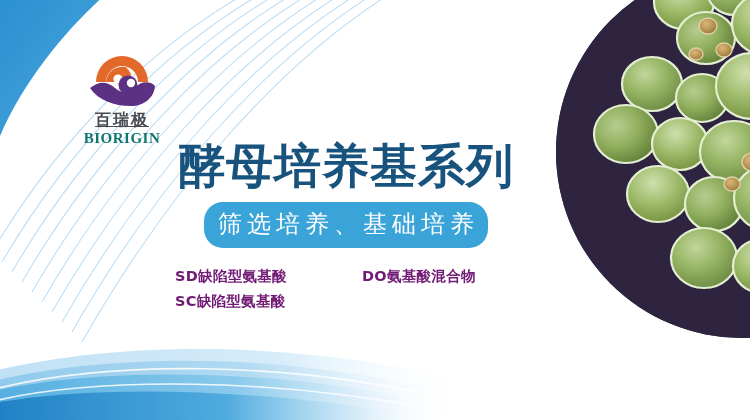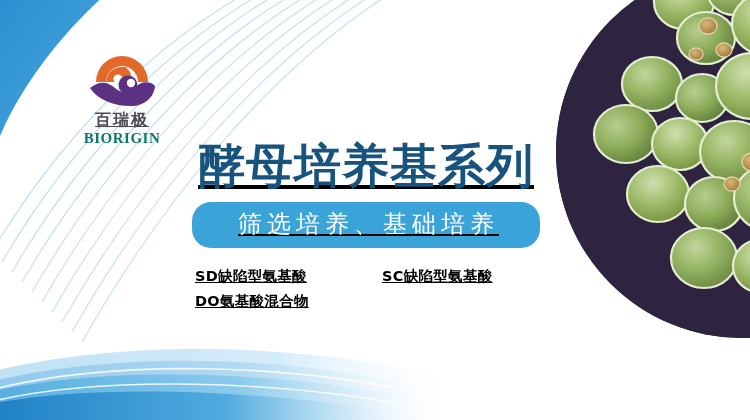--- a/index.html
+++ b/index.html
@@ -52,40 +52,39 @@
     letter-spacing: 0.5px;
     color: #0f766e;
     line-height: 1.2;
     font-weight: 700;
     font-family: Liberation Serif, serif;
   }
 
   
   #text-block {
     position: absolute;
-    left: 180px;
+    left: 160px;
     top: 140px;
     width: 372px;
     z-index: 12;
-    text-decoration: underline;
   }
   #main-title {
     font-size: 47px;
     font-weight: 700;
     color: #17537d;
     letter-spacing: 1px;
     line-height: 1.12;
     white-space: nowrap;
     font-family: "DejaVu Sans", sans-serif;
     text-align: center;
   }
   #subtitle-badge {
     display: block;
     margin: 9px auto 0 auto;
-    width: 348px;
+    width: 284px;
     box-sizing: border-box;
     background: #3aa3d8;
     color: #ffffff;
     border-radius: 19px;
     font-size: 24px;
     letter-spacing: 5px;
     text-indent: 5px;
     padding: 6px 0 8px 0;
     text-align: center;
     font-family: "DejaVu Sans", sans-serif;
@@ -95,21 +94,21 @@
     margin-top: 18px;
     display: grid;
     grid-template-columns: 175px 175px;
     grid-template-rows: auto auto;
     column-gap: 12px;
     row-gap: 4px;
     padding-left: 15px;
   }
   .product-item {
     font-size: 14.5px;
-    color: #000000;
+    color: #701a75;
     font-weight: 700;
     letter-spacing: 0.3px;
     line-height: 1.45;
     font-family: "DejaVu Sans", sans-serif;
     white-space: nowrap;
   }
   .product-item.mono {
     font-family: "DejaVu Sans Mono", monospace;
     letter-spacing: 1.5px;
     font-weight: 700;
@@ -308,18 +307,18 @@
     <div id="logo-cn">百瑞极</div>
     <div id="logo-en">BIORIGIN</div>
   </div>
 
   <div id="text-block">
     <div id="main-title">酵母培养基系列</div>
     <div id="subtitle-badge">筛选培养、基础培养</div>
 
     <div id="product-grid">
       <div class="product-item">SD缺陷型氨基酸</div>
+      <div class="product-item">DO氨基酸混合物</div>
       <div class="product-item">SC缺陷型氨基酸</div>
-      <div class="product-item">DO氨基酸混合物</div>
     </div>
   </div>
 
 </div>
 
 </body></html>

